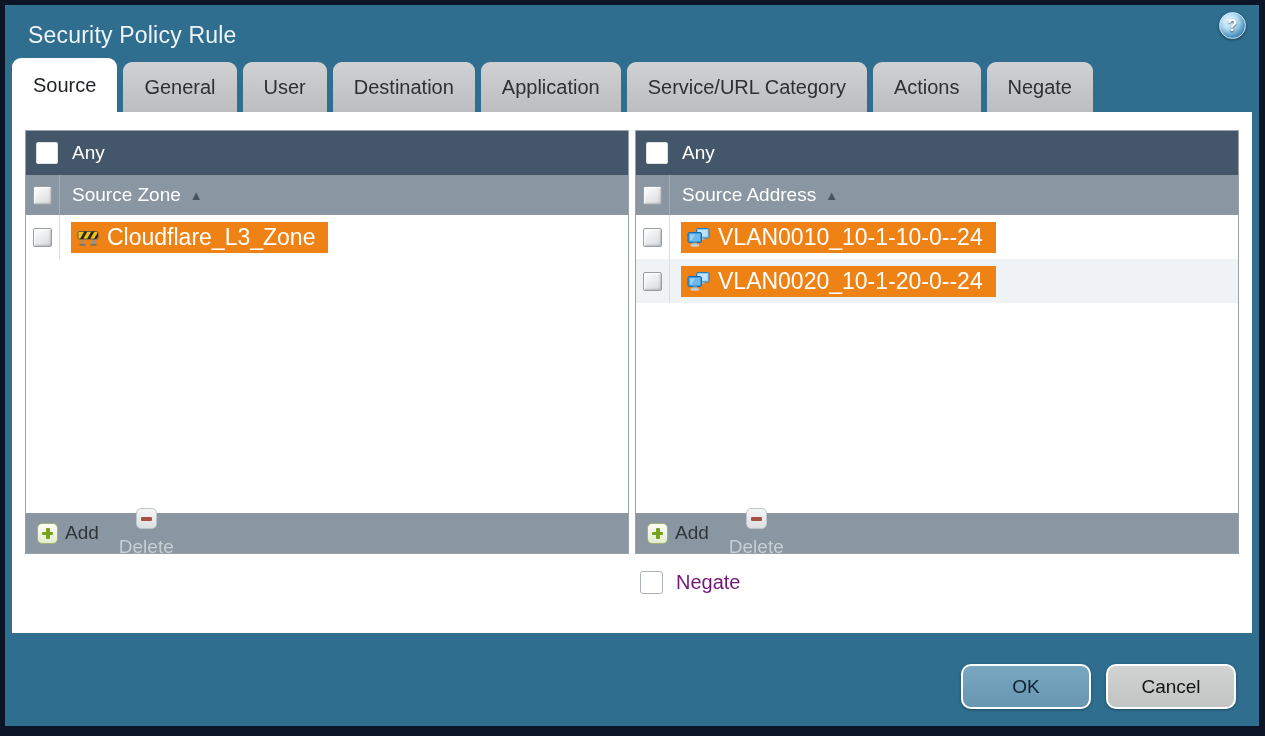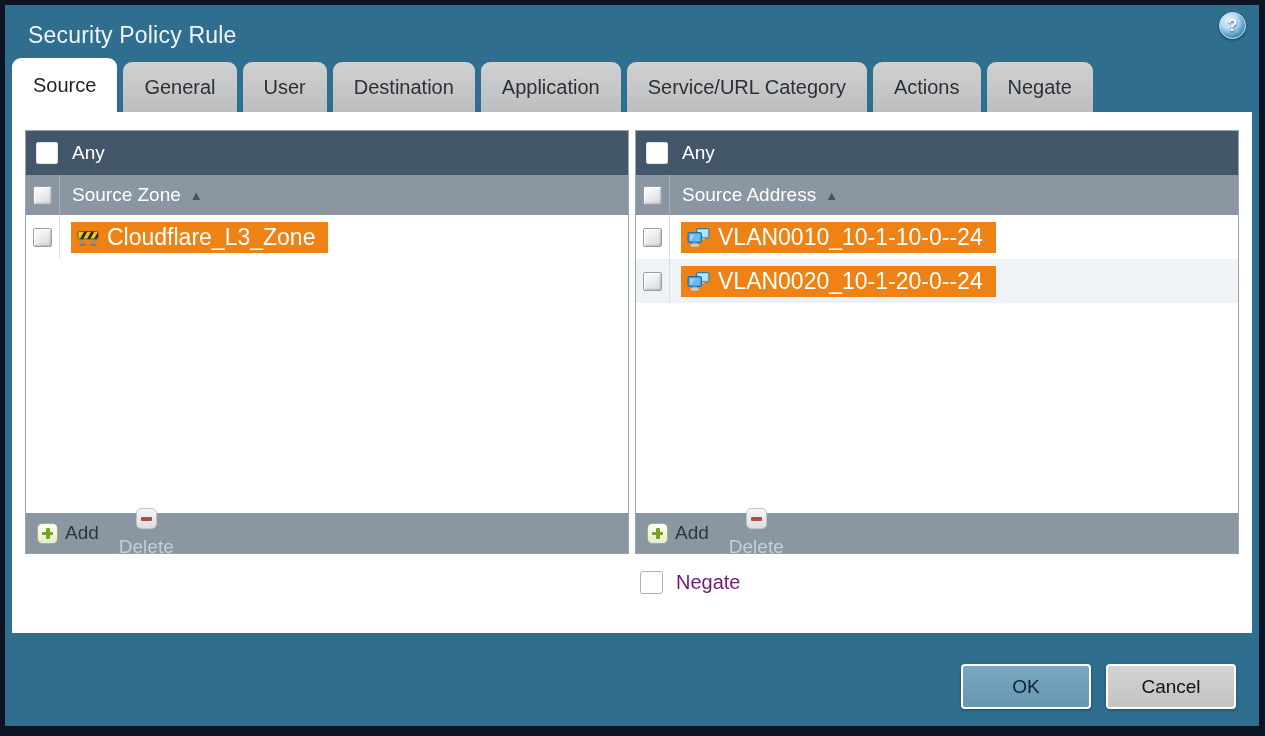--- a/index.html
+++ b/index.html
@@ -129,21 +129,21 @@
     display:flex; align-items:center; gap:13px;
   }
   .negate-cb{
     width:23px; height:23px; background:#fff;
     border:1px solid #a9b1b6; border-radius:3px; cursor:pointer;
   }
   .negate-label{ font-size:20px; color:#701a75; }
   
   .dlg-btn{
     position:absolute; bottom:17px; height:45px; width:130px;
-    border:2px solid #fff; border-radius:4px;
+    border:2px solid #fff; border-radius:10px;
     display:flex; align-items:center; justify-content:center;
     font-size:19px; cursor:pointer;
     box-shadow:0 1px 3px rgba(0,0,0,.35);
   }
   .ok-btn{ right:168px; background:linear-gradient(#7aa7c0,#6796b1); color:#0f2233; }
   .cancel-btn{ right:23px; background:linear-gradient(#d2d3d3,#c2c3c3); color:#141414; }
   svg{ display:block; }
 </style>
 </head>
 <body>

